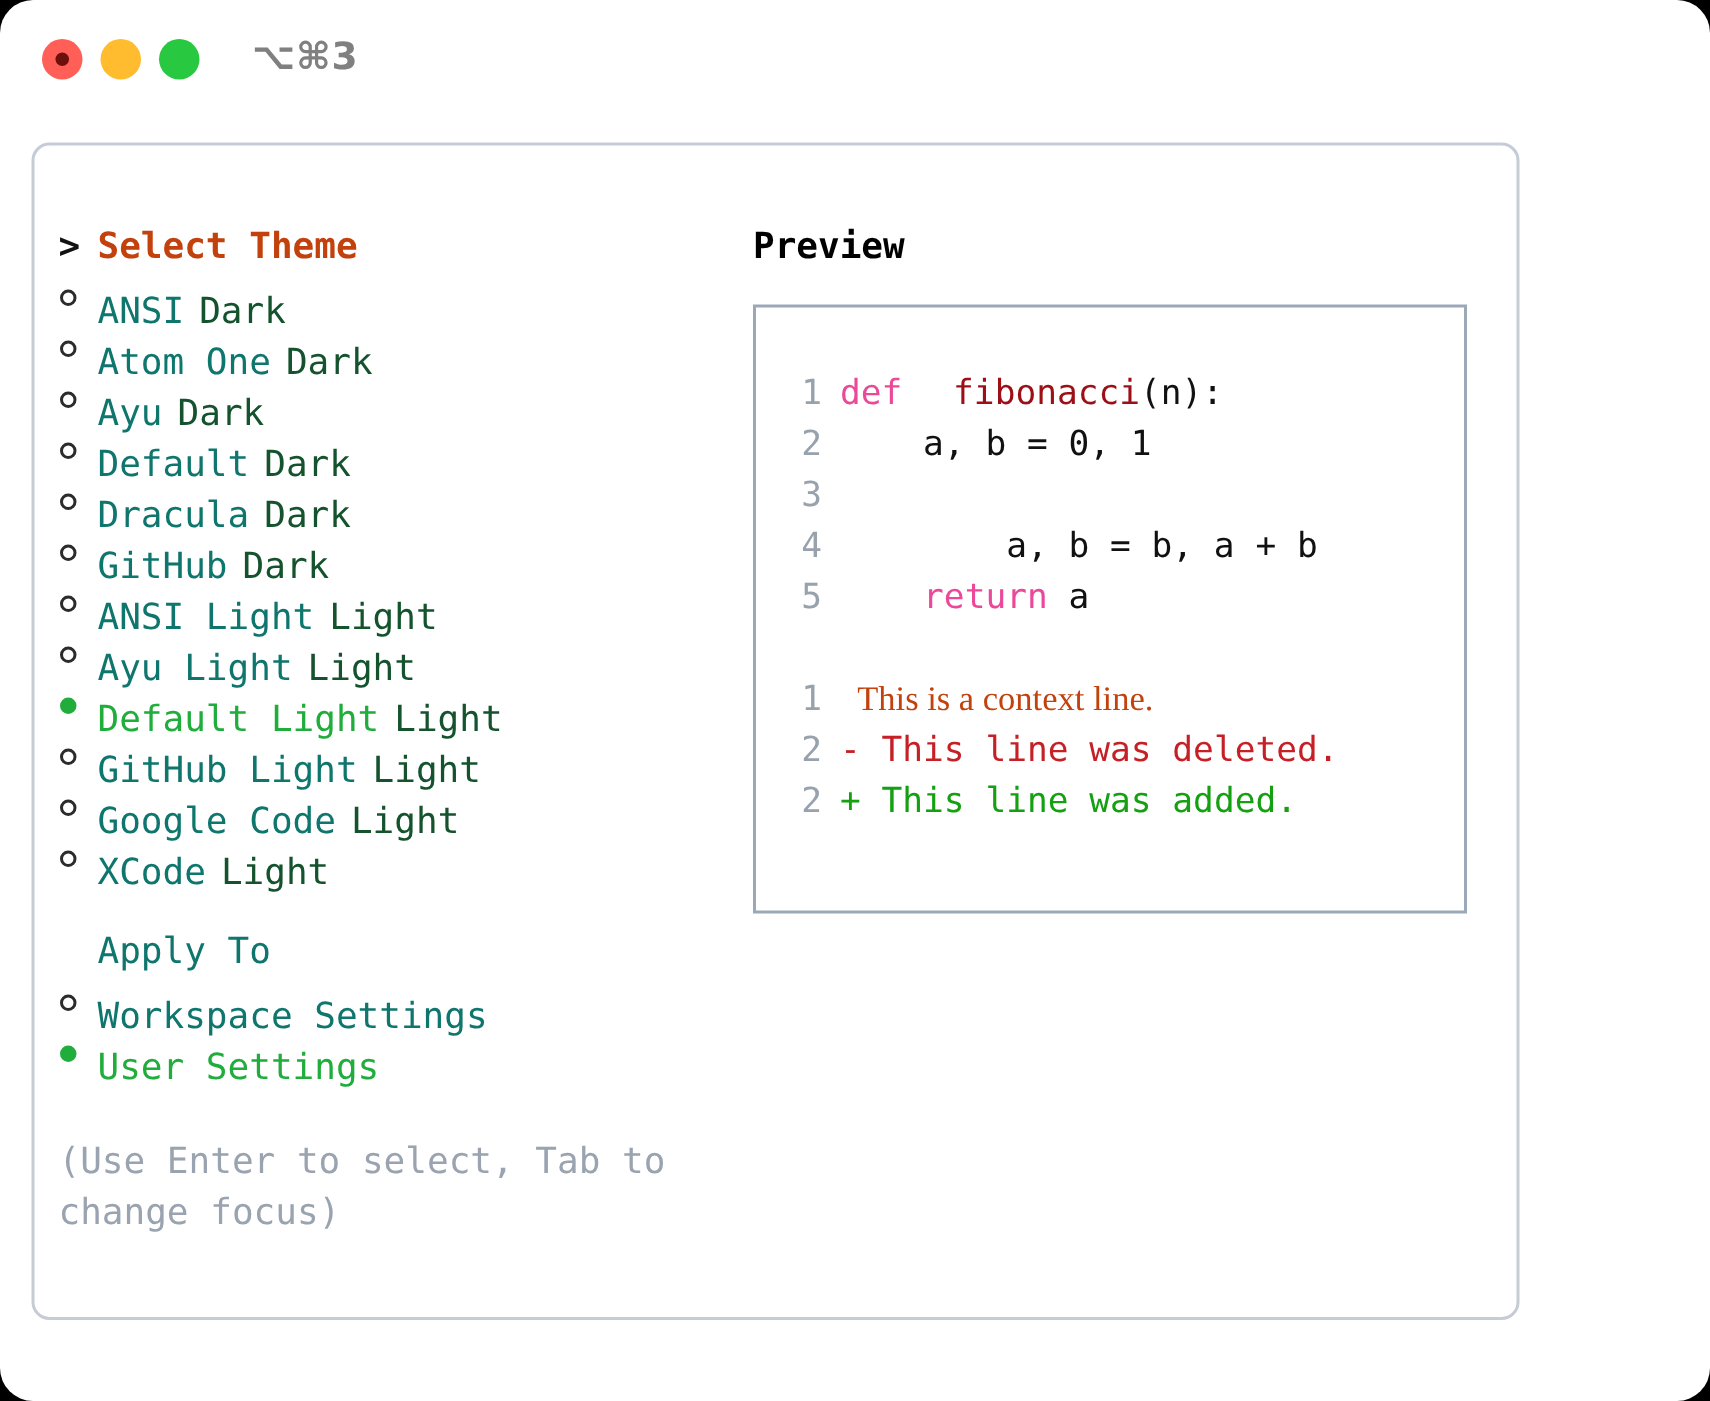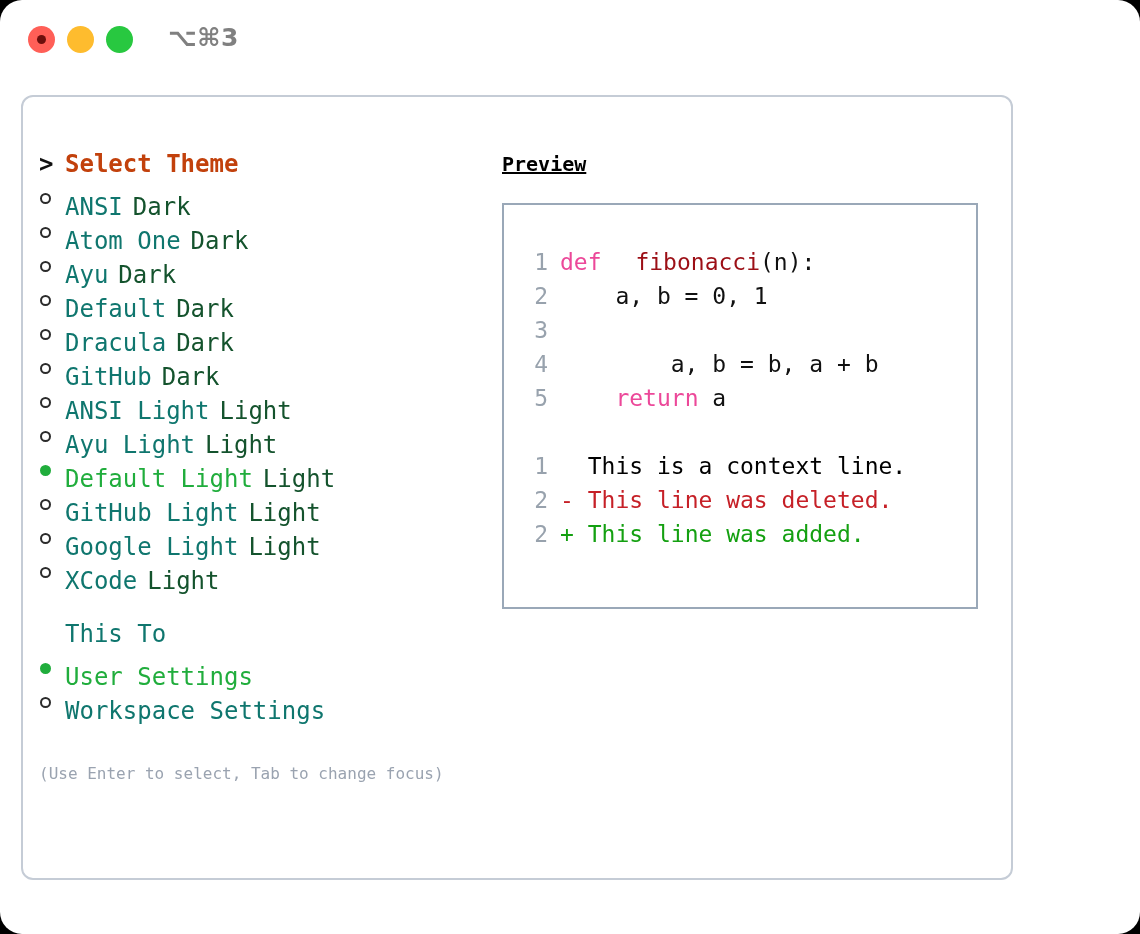--- a/index.html
+++ b/index.html
@@ -148,39 +148,38 @@
   .label.header { color: #c2410c; font-weight: bold; }
   .label.sel    { color: #20ad3c; }
   .tag          { color: #14532d; padding-left: 10px; }
 
   .spacer-sm { height: 28px; }
   .spacer-md { height: 34px; }
 
   .hint {
     margin-top: 4px;
     width: 410px;
-    font-size: 16px;
+    font-size: 24px;
     line-height: 34px;
     color: #9aa3b0;
   }
 
   
   .right-col {
     position: absolute;
     left: 479px;
     top: 50px;
     width: 500px;
   }
   .preview-title {
-    font-size: 20px;
+    font-size: 24px;
     line-height: 34px;
     color: #000000;
     font-weight: bold;
     white-space: pre;
-    text-decoration: underline;
   }
   .preview-box {
     margin-top: 22px;
     width: 476px;
     height: 406px;
     border: 2px solid #9aa8b8;
     box-sizing: border-box;
     background: #ffffff;
     position: relative;
   }
@@ -205,21 +204,21 @@
     text-align: right;
     color: #98a2ad;
     padding-right: 12px;
   }
   .code-text { white-space: pre; }
   .kw   { color: #ec4899; }
   .fn   { color: #9c0f16; margin-left: 20px; }
   .plain{ color: #111111; }
   .gap  { height: 34px; }
 
-  .diff-ctx { color: #000000; }
+  .diff-ctx { color: #c2410c; font-family: Liberation Serif, serif; }
   .diff-del { color: #c62027; }
   .diff-add { color: #14a011; }
 </style>
 </head>
 <body>
 
 <div class="screen">
 
   <div class="titlebar">
     <div class="dots">
@@ -244,34 +243,34 @@
             <div class="row"><span class="bullet-wrap"><span class="bullet off"></span></span><span class="label">ANSI</span><span class="tag">Dark</span></div>
             <div class="row"><span class="bullet-wrap"><span class="bullet off"></span></span><span class="label">Atom One</span><span class="tag">Dark</span></div>
             <div class="row"><span class="bullet-wrap"><span class="bullet off"></span></span><span class="label">Ayu</span><span class="tag">Dark</span></div>
             <div class="row"><span class="bullet-wrap"><span class="bullet off"></span></span><span class="label">Default</span><span class="tag">Dark</span></div>
             <div class="row"><span class="bullet-wrap"><span class="bullet off"></span></span><span class="label">Dracula</span><span class="tag">Dark</span></div>
             <div class="row"><span class="bullet-wrap"><span class="bullet off"></span></span><span class="label">GitHub</span><span class="tag">Dark</span></div>
             <div class="row"><span class="bullet-wrap"><span class="bullet off"></span></span><span class="label">ANSI Light</span><span class="tag">Light</span></div>
             <div class="row"><span class="bullet-wrap"><span class="bullet off"></span></span><span class="label">Ayu Light</span><span class="tag">Light</span></div>
             <div class="row"><span class="bullet-wrap"><span class="bullet on"></span></span><span class="label sel">Default Light</span><span class="tag">Light</span></div>
             <div class="row"><span class="bullet-wrap"><span class="bullet off"></span></span><span class="label">GitHub Light</span><span class="tag">Light</span></div>
-            <div class="row"><span class="bullet-wrap"><span class="bullet off"></span></span><span class="label">Google Light</span><span class="tag">Light</span></div>
+            <div class="row"><span class="bullet-wrap"><span class="bullet off"></span></span><span class="label">Google Code</span><span class="tag">Light</span></div>
             <div class="row"><span class="bullet-wrap"><span class="bullet off"></span></span><span class="label">XCode</span><span class="tag">Light</span></div>
           </div>
 
         <div class="spacer-sm"></div>
 
         <div class="row">
           <span class="marker"></span>
-          <span class="label">This To</span>
+          <span class="label">Apply To</span>
         </div>
 
         <div id="apply-to-list">
+            <div class="row"><span class="bullet-wrap"><span class="bullet off"></span></span><span class="label">Workspace Settings</span></div>
             <div class="row"><span class="bullet-wrap"><span class="bullet on"></span></span><span class="label sel">User Settings</span></div>
-            <div class="row"><span class="bullet-wrap"><span class="bullet off"></span></span><span class="label">Workspace Settings</span></div>
           </div>
 
         <div class="spacer-md"></div>
 
         <div class="hint">(Use Enter to select, Tab to change focus)</div>
       </div>
 
       <div class="right-col">
         <div class="preview-title">Preview</div>
 

